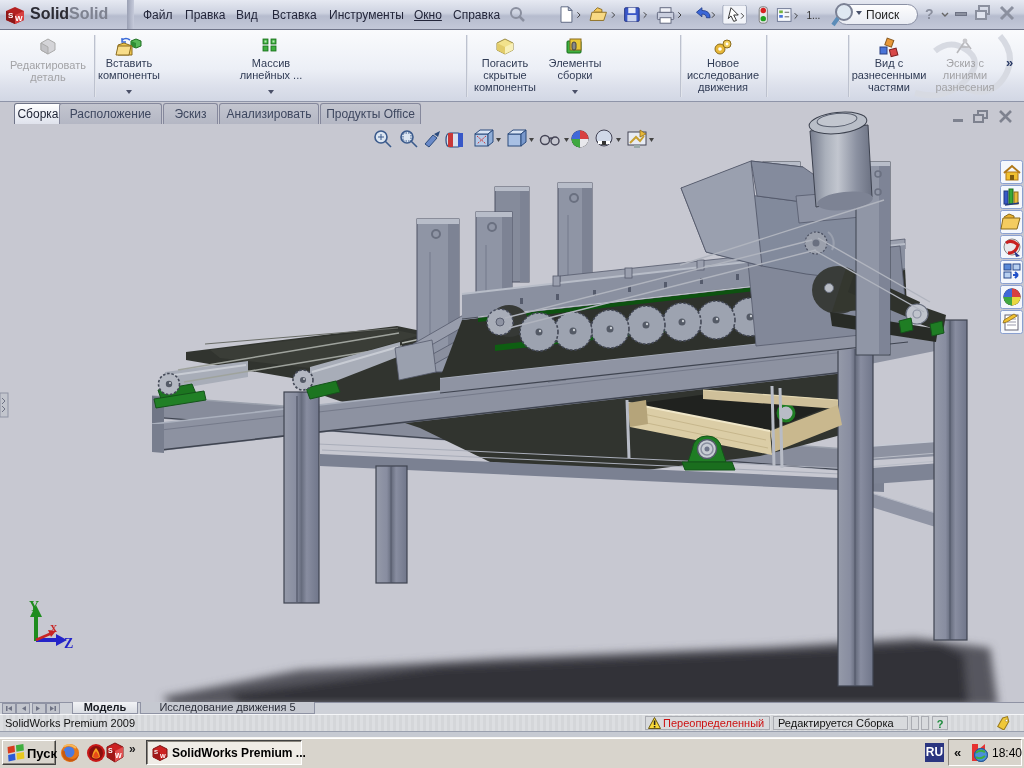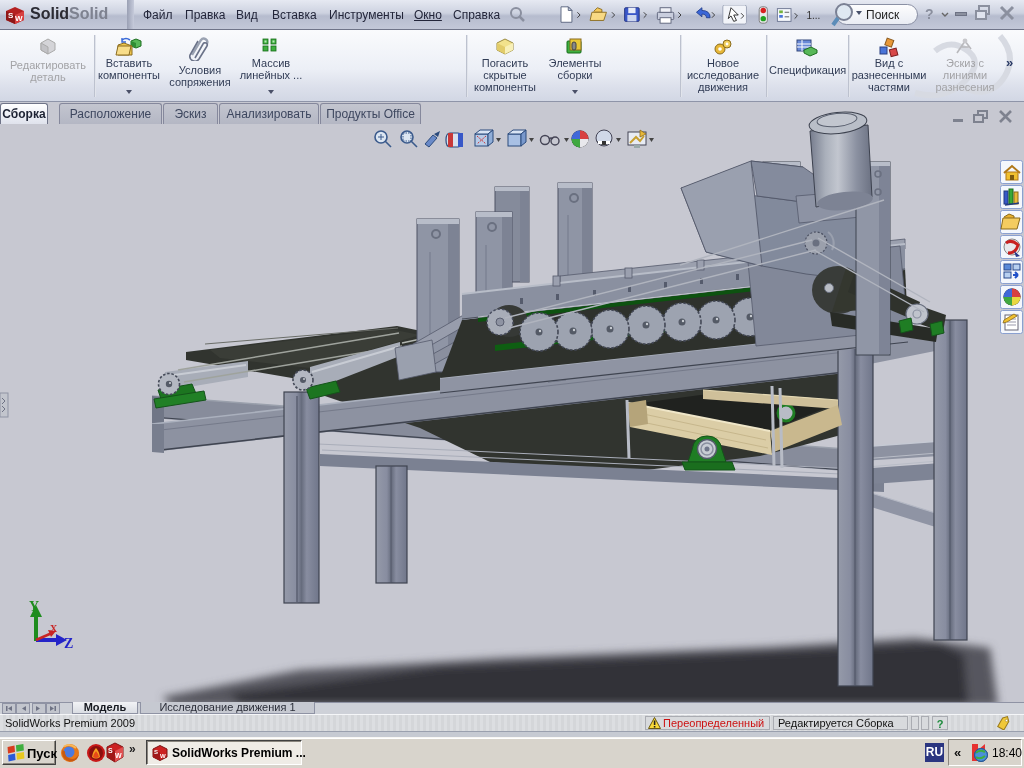--- a/index.html
+++ b/index.html
@@ -157,27 +157,20 @@
     <svg class="ic" width="30" height="22" viewBox="0 0 30 22">
       <path d="M8,3 q4,-3 8,0" fill="none" stroke="#3a6ad8" stroke-width="1.6"></path>
       <path d="M8,1 v4 h4" fill="none" stroke="#3a6ad8" stroke-width="1.4"></path>
       <polygon points="17,4 22,2 27,4 27,9 22,11 17,9" fill="#58b858" stroke="#1d6e20"></polygon>
       <polygon points="17,4 22,6 22,11 17,9" fill="#2f8c33"></polygon>
       <path d="M4,8 l6,-2 8,3 v9 h-14 z" fill="#f2c84e" stroke="#8a6b1f"></path>
       <path d="M4,9 h13 l-2,9 h-13 z" fill="#f8dd8a" stroke="#8a6b1f"></path>
     </svg>
     <div class="tx">Вставить<br>компоненты</div>
     <span class="darr" style="position:absolute;left:29px;top:59px"></span>
-  </div>
-  <div class="cmbtn" style="left:165px;width:70px;">
-    <svg class="ic" width="22" height="24" viewBox="0 0 22 24">
-      <path d="M7,20 L16,5 a3.5,3.5 0 0,1 6,3.5" fill="none" stroke="#9aa2b2" stroke-width="2.4" transform="translate(-4,-2)"></path>
-      <path d="M6,21 L14,7 a2.2,2.2 0 0,1 4,2 L10,22 a5,5 0 0,1 -9,-4 L9,4" fill="none" stroke="#6a7288" stroke-width="1.6"></path>
-    </svg>
-    <div class="tx" style="top:33px">Условия<br>сопряжения</div>
   </div>
   <div class="cmbtn" style="left:238px;width:66px;">
     <svg class="ic" width="22" height="22" viewBox="0 0 22 22">
       <g fill="#3fae3f" stroke="#156c18" stroke-width="0.8">
       <rect x="3" y="2" width="5" height="5"></rect>
           <rect x="3" y="9" width="5" height="5"></rect>
       <rect x="11" y="2" width="5" height="5"></rect>
           <rect x="11" y="9" width="5" height="5"></rect>
         </g>
       <rect x="4.5" y="3.5" width="2" height="2" fill="#b8e8b8"></rect>
@@ -208,51 +201,41 @@
   <div class="cmbtn" style="left:683px;width:80px;">
     <svg class="ic" width="26" height="22" viewBox="0 0 26 22">
       <circle cx="10" cy="12" r="5" fill="#e8b838" stroke="#8a6b1f"></circle>
       <circle cx="10" cy="12" r="1.8" fill="#fff"></circle>
       <circle cx="17" cy="7" r="4" fill="#f0cc58" stroke="#8a6b1f"></circle>
       <circle cx="17" cy="7" r="1.4" fill="#fff"></circle>
     </svg>
     <div class="tx">Новое<br>исследование<br>движения</div>
   </div>
   <div class="cmsep" style="left:766px"></div>
-  <div class="cmbtn" style="left:769px;width:76px;">
-    <svg class="ic" width="26" height="22" viewBox="0 0 26 22">
-      <rect x="3" y="3" width="14" height="11" fill="#6a8ad8" stroke="#35487c"></rect>
-      <line x1="3" y1="7" x2="17" y2="7" stroke="#fff"></line>
-        <line x1="3" y1="10" x2="17" y2="10" stroke="#fff"></line>
-      <line x1="8" y1="3" x2="8" y2="14" stroke="#fff"></line>
-      <polygon points="10,13 17,10 23,13 23,16 16,19 10,16" fill="#58b858" stroke="#1d6e20"></polygon>
-    </svg>
-    <div class="tx" style="top:33px">Спецификация</div>
-  </div>
   <div class="cmsep" style="left:848px"></div>
   <div class="cmbtn" style="left:851px;width:76px;">
     <svg class="ic" width="26" height="22" viewBox="0 0 26 22">
       <rect x="10" y="2" width="7" height="7" transform="rotate(20 13 5)" fill="#e89838" stroke="#8a5a1f"></rect>
       <rect x="4" y="10" width="7" height="7" fill="#4a74d8" stroke="#2a3f80"></rect>
       <rect x="14" y="12" width="7" height="7" transform="rotate(-15 17 15)" fill="#d84848" stroke="#7c2020"></rect>
     </svg>
     <div class="tx">Вид с<br>разнесенными<br>частями</div>
   </div>
   <div class="cmbtn dis" style="left:929px;width:72px;">
     <svg class="ic" width="24" height="20" viewBox="0 0 24 20">
       <path d="M4,16 L12,4 M12,4 l6,8 M8,10 l8,0" stroke="#b8b8bc" stroke-width="1.6" fill="none"></path>
       <circle cx="12" cy="4" r="2.4" fill="#c8c8cc"></circle>
     </svg>
     <div class="tx">Эскиз с<br>линиями<br>разнесения</div>
   </div>
   <div class="abs" style="left:1006px;top:24px;font-size:13px;font-weight:bold;color:#2a3a66">»</div>
 </div>
 
 <div id="tabrow" class="abs"></div>
-<div class="rtab act abs" style="left:0;width:48px;font-weight:bold;">Сборка</div>
+<div class="rtab act abs" style="left:14px;width:48px;">Сборка</div>
 <div class="rtab abs" style="left:59px;width:103px;">Расположение</div>
 <div class="rtab abs" style="left:163px;width:55px;">Эскиз</div>
 <div class="rtab abs" style="left:219px;width:100px;">Анализировать</div>
 <div class="rtab abs" style="left:320px;width:101px;">Продукты Office</div>
 
 <svg class="abs" style="left:950px;top:110px;z-index:4" width="70" height="14" viewBox="0 0 70 14">
   <rect x="3" y="9" width="10" height="3" fill="#7e828f"></rect>
   <rect x="28" y="1" width="9" height="7" fill="none" stroke="#7e828f" stroke-width="2"></rect>
   <rect x="24" y="5" width="9" height="7" fill="#c7c8d1" stroke="#7e828f" stroke-width="2"></rect>
   <path d="M50,1 L61,12 M61,1 L50,12" stroke="#7e828f" stroke-width="2.6"></path>
@@ -665,21 +648,21 @@
   <g fill="#6e7284">
     <path d="M10,3 l-4,2.5 4,2.5 z"></path>
       <rect x="4" y="3" width="1.5" height="5"></rect>
     <path d="M24,3 l-4,2.5 4,2.5 z"></path>
     <path d="M34,3 l4,2.5 -4,2.5 z"></path>
     <path d="M48,3 l4,2.5 -4,2.5 z"></path>
       <rect x="52.5" y="3" width="1.5" height="5"></rect>
   </g>
 </svg>
 <div class="abs" style="left:72px;top:702px;width:66px;height:12px;background:linear-gradient(#f2f3f6,#dadde3);border:1px solid #8f93a4;border-top:none;font-size:11px;font-weight:bold;color:#15181f;text-align:center;line-height:11px;">Модель</div>
-<div class="abs" style="left:140px;top:702px;width:175px;height:12px;background:#c6c9d1;border:1px solid #8f93a4;border-top:none;font-size:11px;color:#2a2d38;text-align:center;line-height:11px;">Исследование движения 1</div>
+<div class="abs" style="left:140px;top:702px;width:175px;height:12px;background:#c6c9d1;border:1px solid #8f93a4;border-top:none;font-size:11px;color:#2a2d38;text-align:center;line-height:11px;">Исследование движения 5</div>
 
 <div id="status" class="abs"></div>
 <div class="abs" style="left:5px;top:717px;font-size:11px;color:#111;z-index:5">SolidWorks Premium 2009</div>
 <div class="abs" style="left:645px;top:716px;width:125px;height:14px;background:#d8dadd;border:1px solid #aaacb2;z-index:5"></div>
 <svg class="abs" style="left:648px;top:717px;z-index:6" width="13" height="12" viewBox="0 0 13 12">
   <path d="M6.5,0.5 L12.5,11.5 L0.5,11.5 Z" fill="#f8d838" stroke="#6a5a10"></path>
   <rect x="5.8" y="3.5" width="1.6" height="4.5" fill="#222"></rect>
     <rect x="5.8" y="9" width="1.6" height="1.6" fill="#222"></rect>
 </svg>
 <div class="abs" style="left:663px;top:717px;font-size:11px;color:#cc1111;z-index:6">Переопределенный</div>

